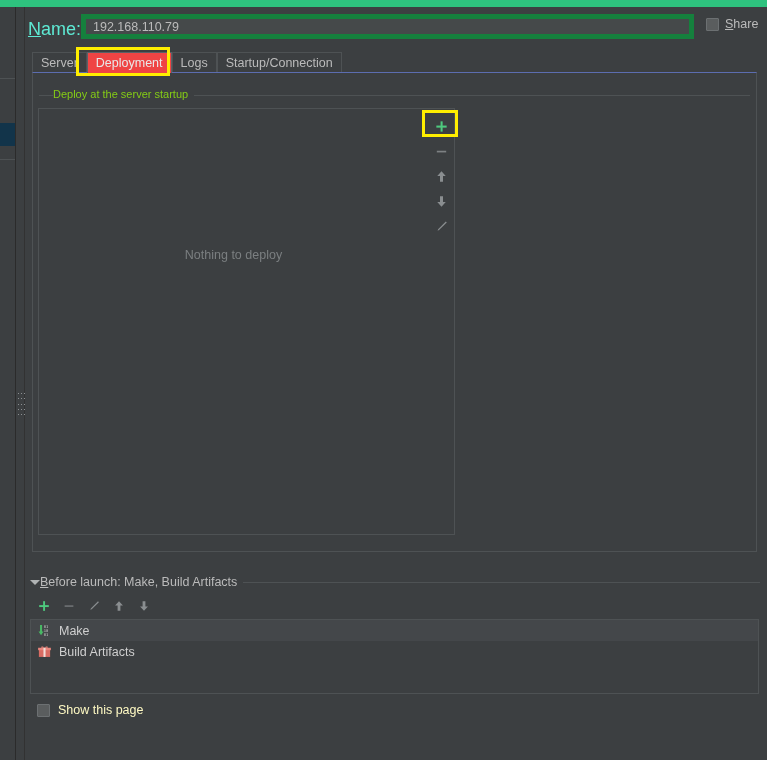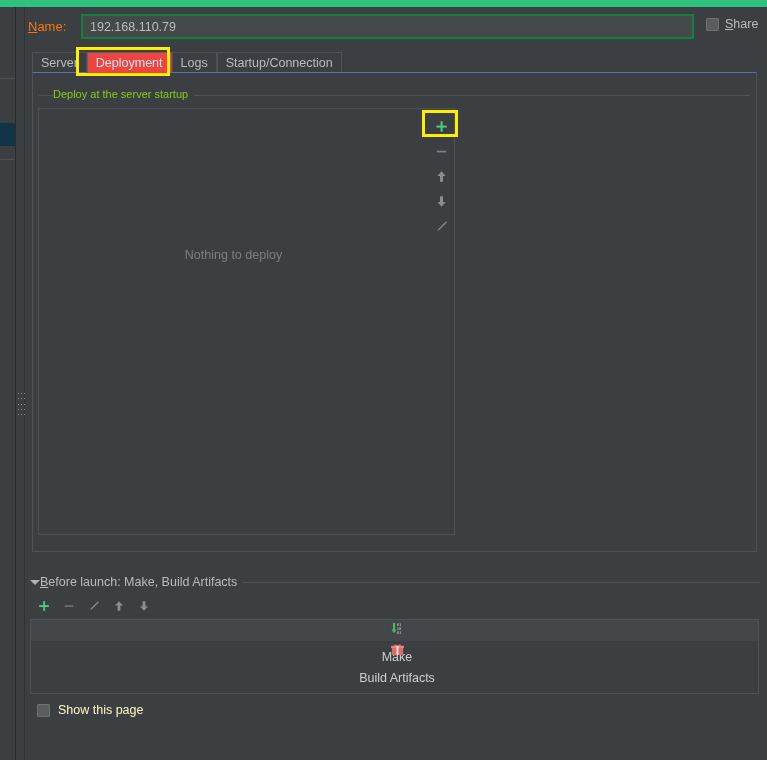--- a/index.html
+++ b/index.html
@@ -82,30 +82,30 @@
 
   
   #name-row {
     position: absolute;
     left: 28px; top: 14px;
     width: 735px; height: 26px;
   }
   #name-label {
     position: absolute;
     left: 0; top: 5px;
-    color: #f97316;
-    font-size: 13px;
+    color: #5eead4;
+    font-size: 18px;
   }
   #name-label u { text-decoration: underline; }
   #name-input {
     position: absolute;
     left: 53px; top: 0;
     width: 613px; height: 25px;
     background: #45494a;
-    border: 2px solid #15803d;
+    border: 5px solid #15803d;
     box-sizing: border-box;
     color: #bbbbbb;
     font-family: "Liberation Sans", sans-serif;
     font-size: 12.5px;
     padding: 0 7px;
     outline: none;
   }
   #share-checkbox-wrap {
     position: absolute;
     left: 678px; top: 3px;
@@ -284,26 +284,25 @@
     width: 729px; height: 75px;
     border: 1px solid #4e5254;
     box-sizing: border-box;
     background: #3c3f41;
     overflow: hidden;
   }
   .bl-row {
     height: 21px;
     display: flex;
     align-items: center;
-    gap: 14px;
+    gap: 7px;
     padding-left: 5px;
     font-size: 12.5px;
     color: #cfcfcf;
     box-sizing: border-box;
-    flex-direction: column;
   }
   .bl-row.highlighted { background: #44474a; }
   .bl-row .bl-icon {
     width: 16px; height: 16px;
     display: flex;
     align-items: center;
     justify-content: center;
     flex: none;
   }
 

